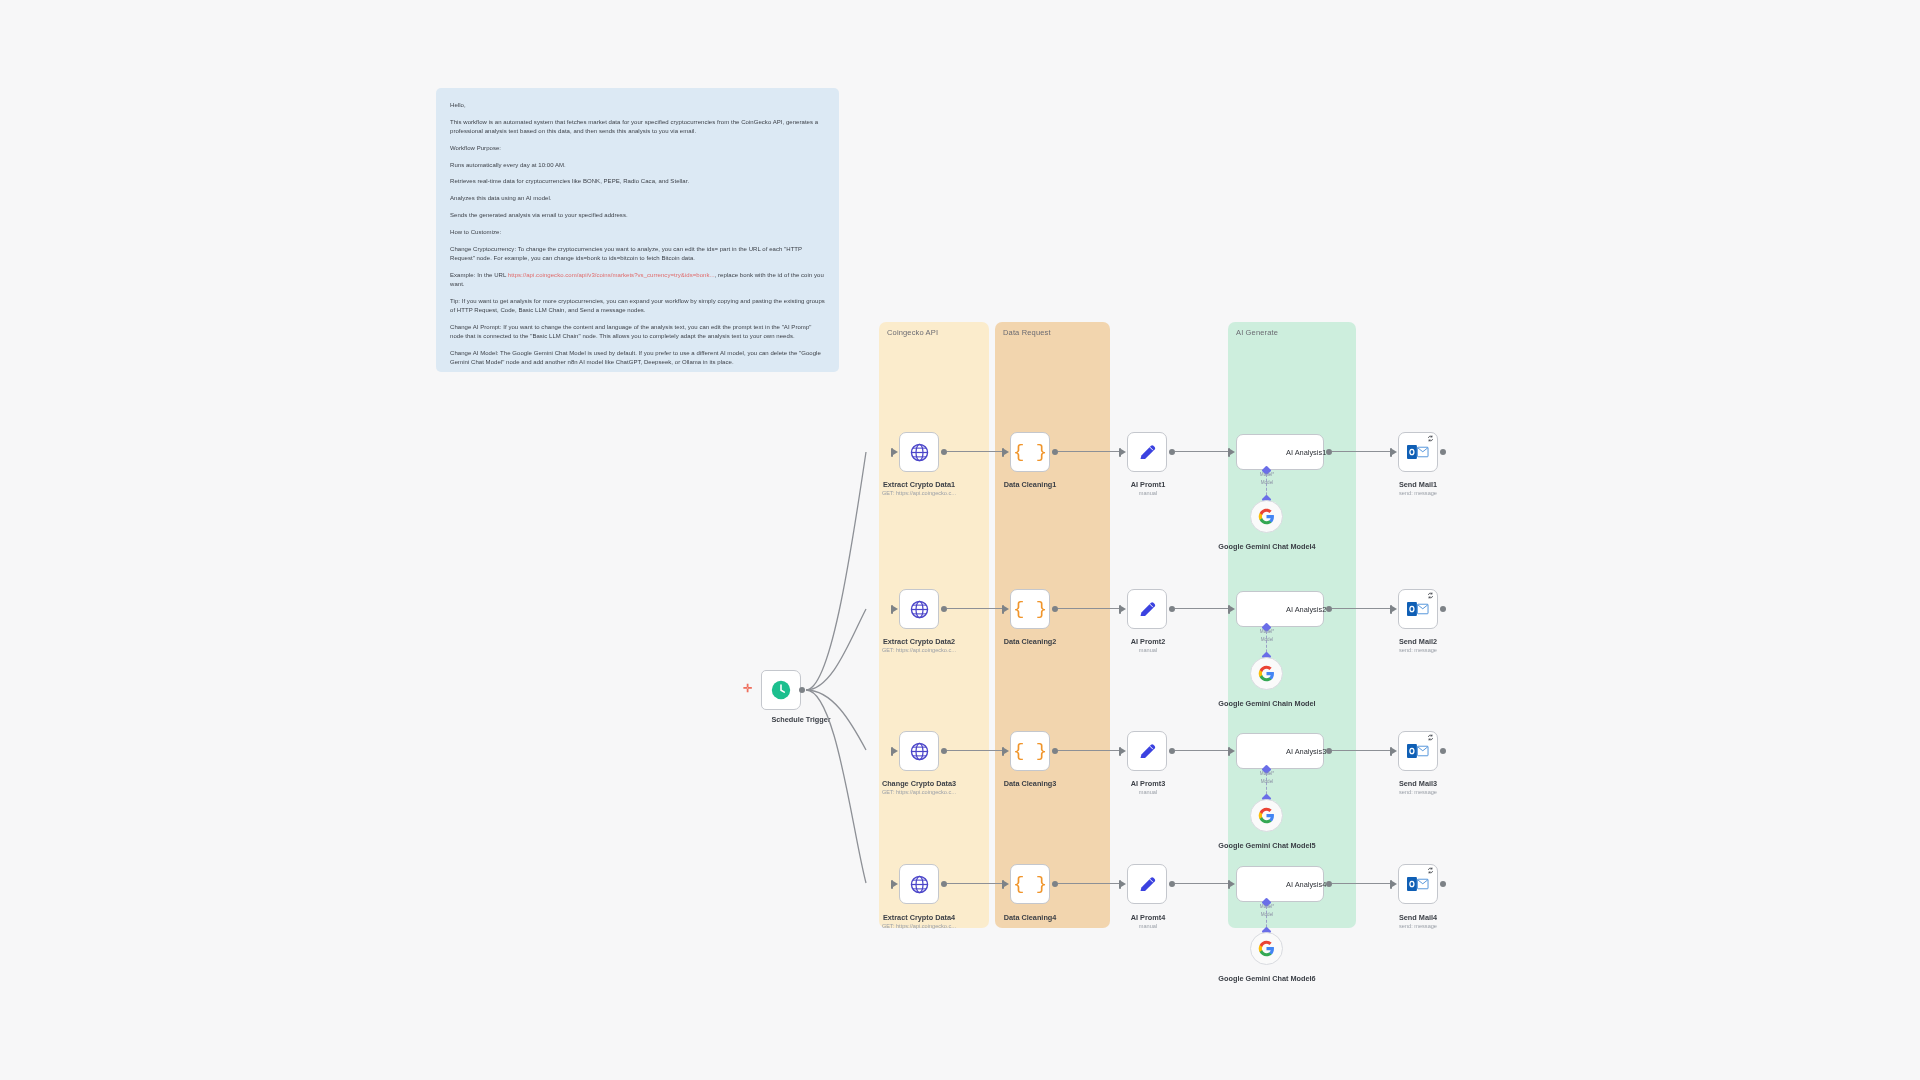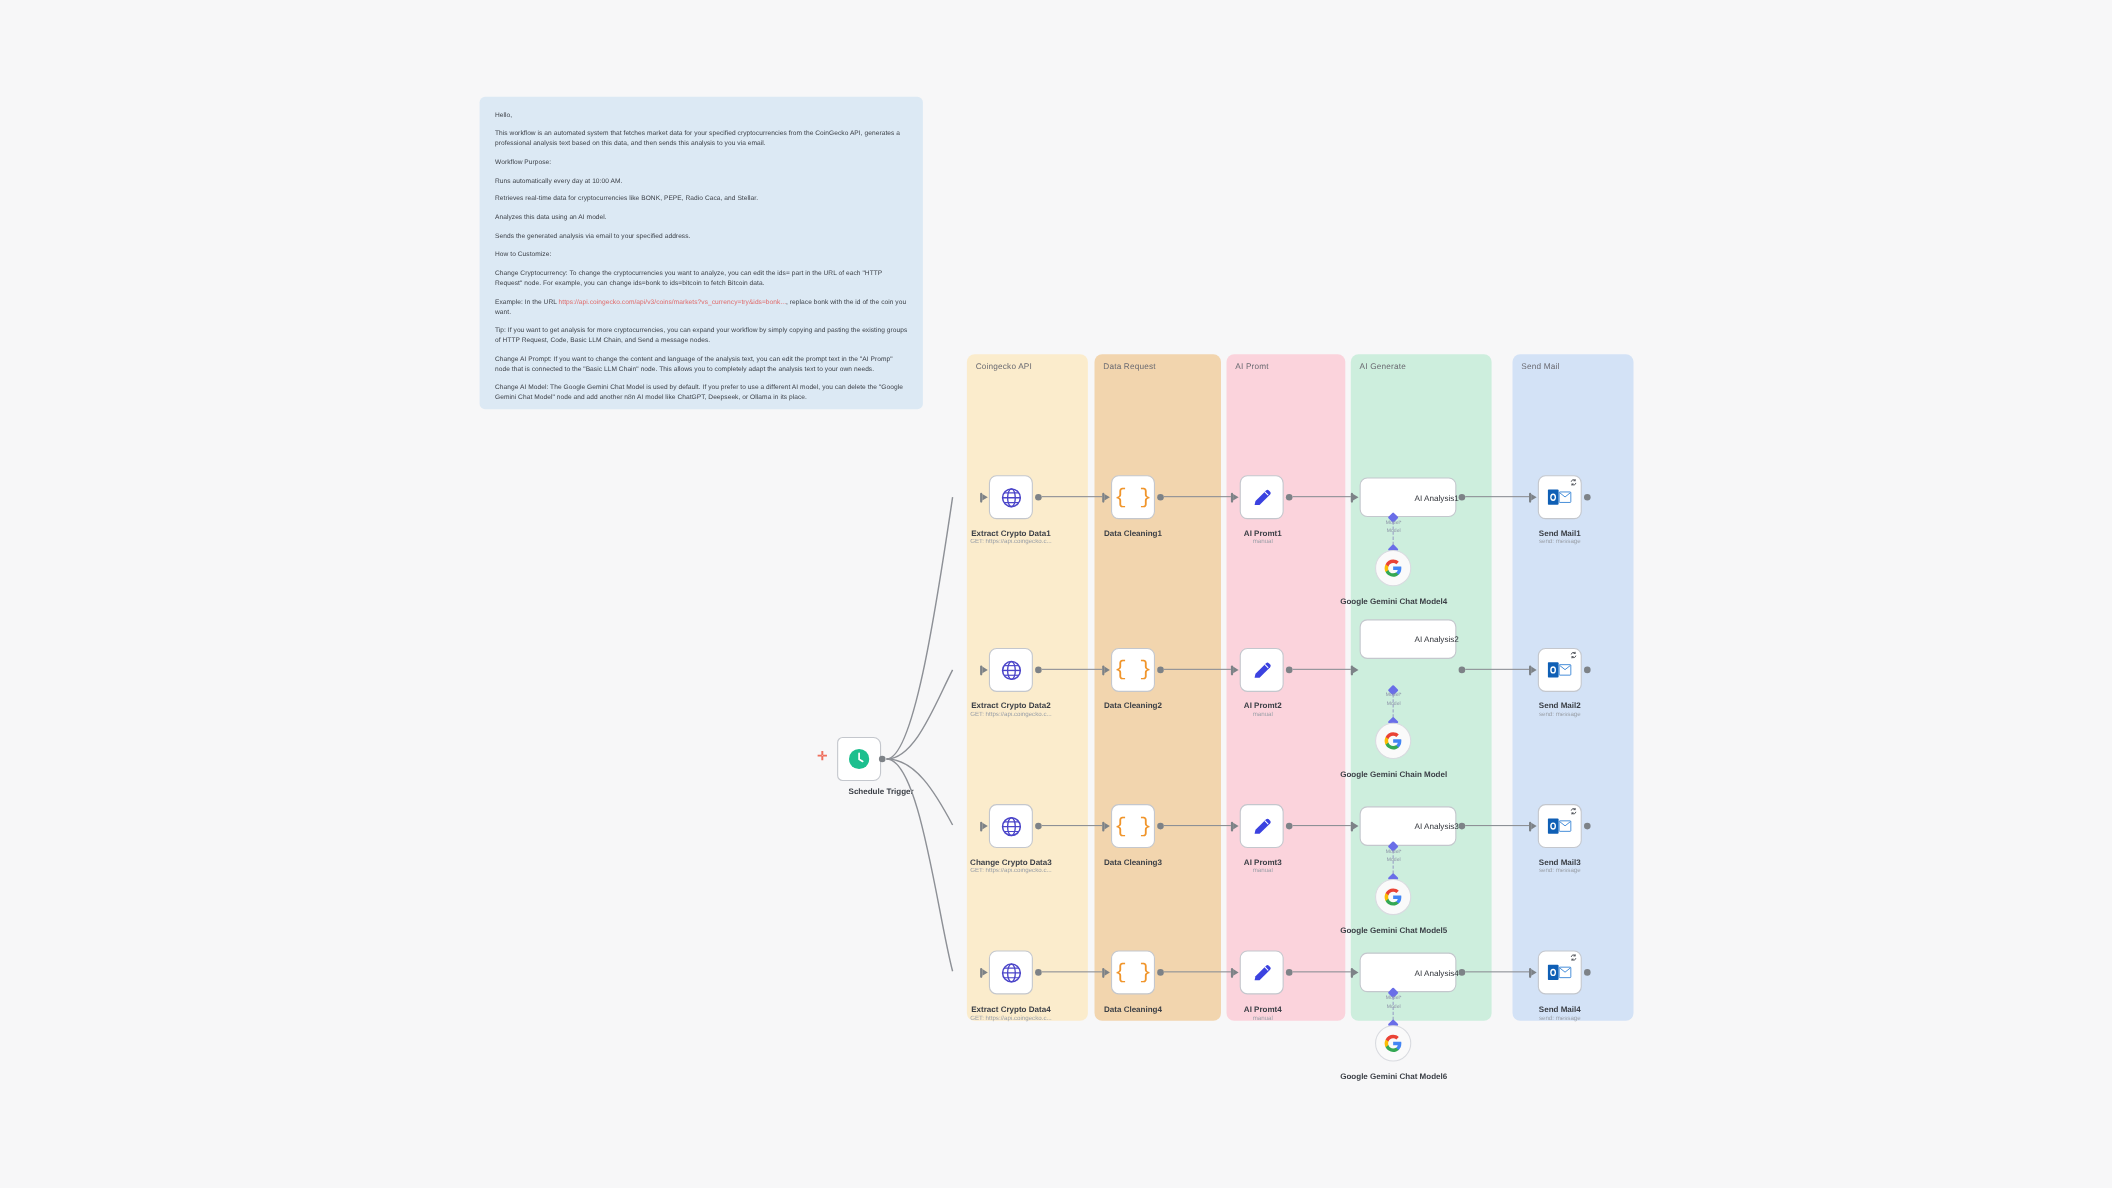--- a/index.html
+++ b/index.html
@@ -201,28 +201,22 @@
     <p>Change AI Model: The Google Gemini Chat Model is used by default. If you prefer to use a different AI model, you can delete the "Google Gemini Chat Model" node and add another n8n AI model like ChatGPT, Deepseek, or Ollama in its place.</p>
 
   </div>
 
   <div class="group g-coingecko" style="left:879px; top:322px; width:110px; height:606px;">
     <span class="glabel">Coingecko API</span>
   </div>
   <div class="group g-cleaning" style="left:995px; top:322px; width:115px; height:606px;">
     <span class="glabel">Data Request</span>
   </div>
-  <div class="group g-prompt" style="left:1115px; top:322px; width:108px; height:606px;">
-    <span class="glabel">AI Promt</span>
-  </div>
   <div class="group g-generate" style="left:1228px; top:322px; width:128px; height:606px;">
     <span class="glabel">AI Generate</span>
-  </div>
-  <div class="group g-sendmail" style="left:1375px; top:322px; width:110px; height:606px;">
-    <span class="glabel">Send Mail</span>
   </div>
 
   <div class="node">
     <span class="plus-icon" style="left:743px; top:683px;">✛</span>
     <div class="trigger-box" style="left:761px; top:670px;">
       <svg width="22" height="22" viewBox="0 0 24 24">
         <circle cx="12" cy="12" r="10" fill="#1cbf8e"></circle>
         <path d="M12 6.5v5.8l3.6 2.1" stroke="#ffffff" stroke-width="1.7" fill="none" stroke-linecap="round"></path>
       </svg>
     </div>
@@ -362,21 +356,21 @@
         <path d="M14.6 5.8l3.6 3.6" stroke="#ffffff" stroke-width="1.1"></path>
       </svg>
     </div>
     <div class="dot" style="left:1169px; top:606px;"></div>
     <div class="nlabel" style="left:1068px; top:637px;">AI Promt2</div>
     <div class="nsub" style="left:1068px; top:647px;">manual</div>
   </div>
   <div class="wire" style="left:1175px; top:608px; width:53px;"></div>
   <div class="node">
     <div class="inarrow" style="left:1228px; top:605px;"></div>
-    <div class="nbox wide" style="left:1236px; top:563px;">
+    <div class="nbox wide" style="left:1236px; top:591px;">
       <svg width="17" height="17" viewBox="0 0 24 24">
         <path d="M9.6 14.4a4.6 4.6 0 010-6.5l2.6-2.6a4.6 4.6 0 016.5 6.5l-1.6 1.6" fill="none" stroke="#0e0e12" stroke-width="2.4" stroke-linecap="round"></path>
         <path d="M14.4 9.6a4.6 4.6 0 010 6.5l-2.6 2.6a4.6 4.6 0 01-6.5-6.5l1.6-1.6" fill="none" stroke="#0e0e12" stroke-width="2.4" stroke-linecap="round"></path>
       </svg>
       <span class="inline-title">AI Analysis2</span>
     </div>
     <div class="dot" style="left:1326px; top:606px;"></div>
     <div class="diamond" style="left:1263px; top:624px;"></div>
     <div class="modeltag" style="left:1247px; top:629px;">Model*</div>
     <div class="vdash" style="left:1266px; top:631px; height:26px;"></div>

